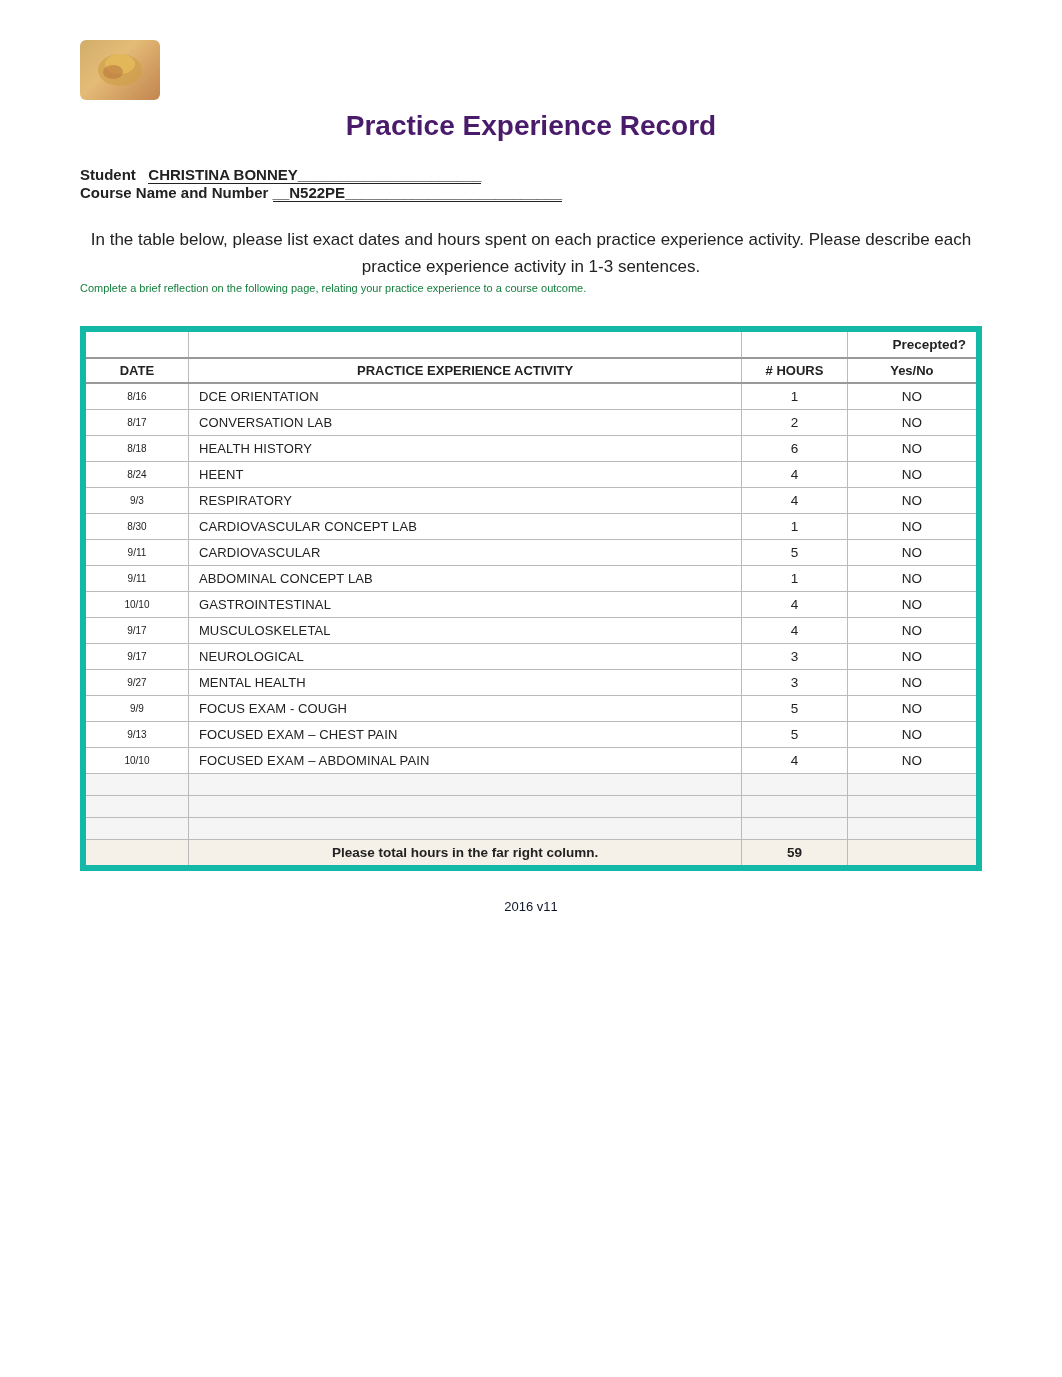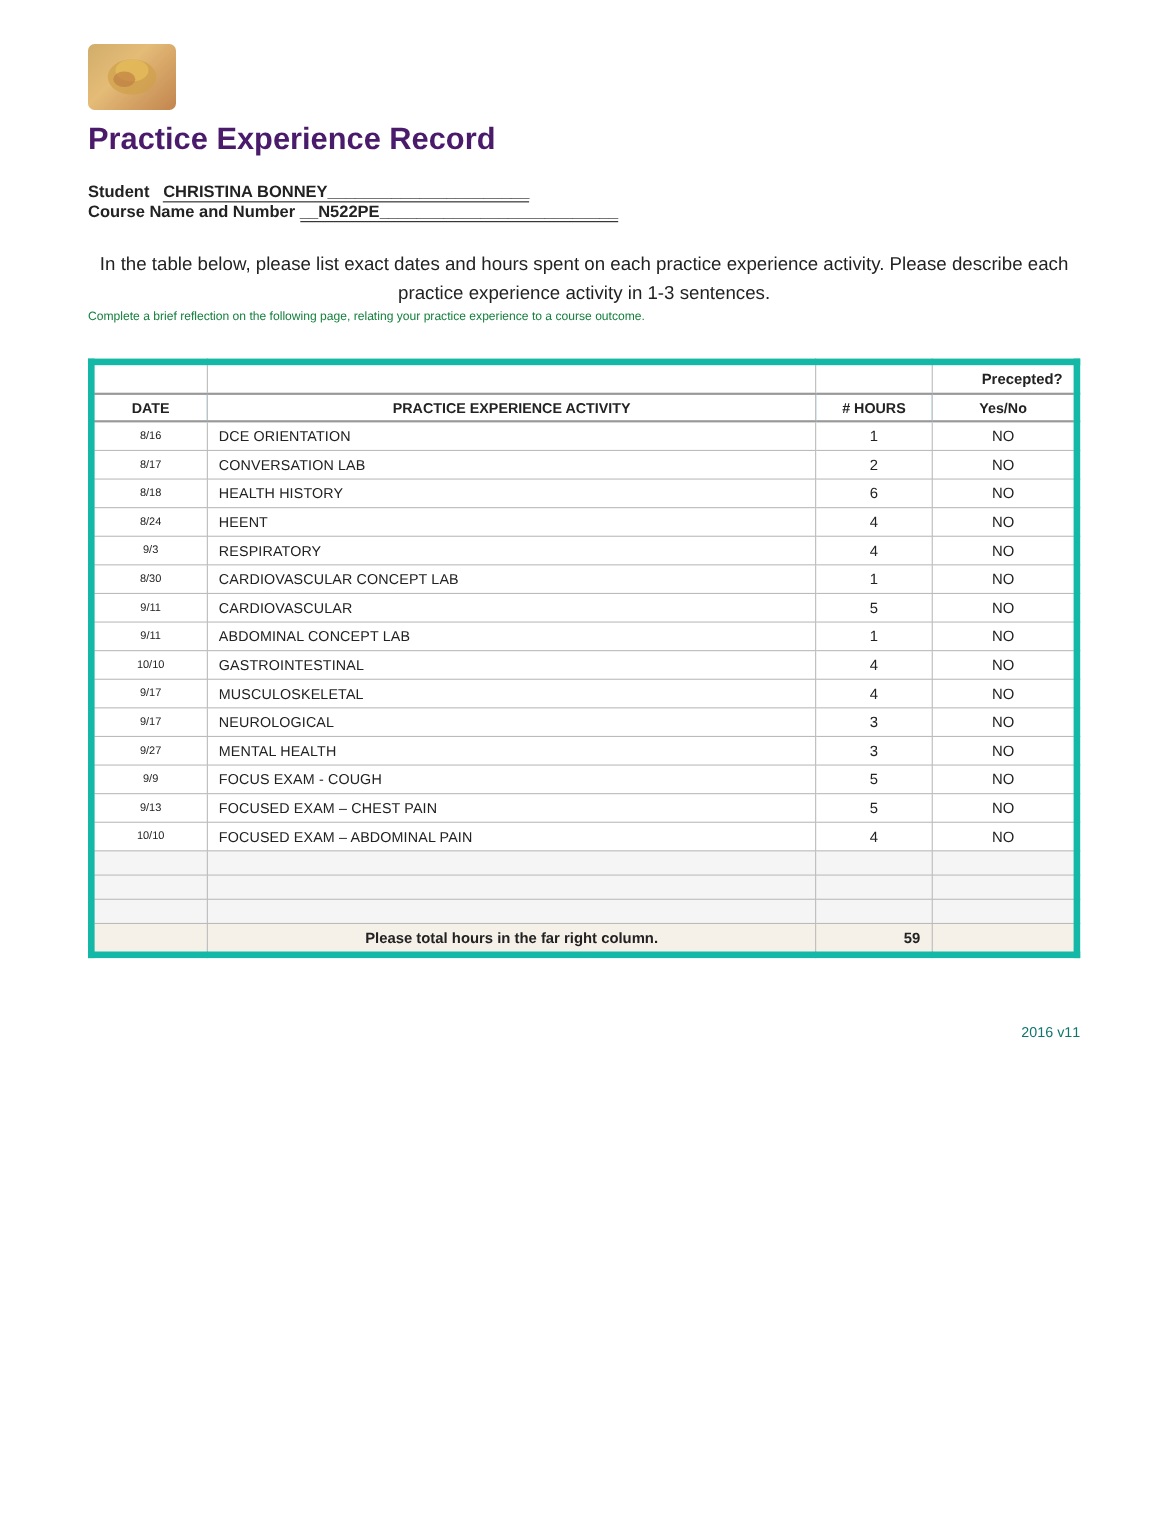--- a/index.html
+++ b/index.html
@@ -27,20 +27,21 @@
       height: 60px;
       background: linear-gradient(135deg, #c8a050 0%, #e0b060 40%, #b87030 100%);
       border-radius: 6px;
       display: flex;
       align-items: center;
       justify-content: center;
       opacity: 0.85;
     }
 
     .page-title {
+      text-align: center;
       font-size: 28px;
       font-weight: bold;
       color: #4a1a6b;
       margin-bottom: 24px;
       margin-top: 10px;
     }
 
     .student-line {
       font-weight: bold;
       font-size: 15px;
@@ -139,39 +140,39 @@
 
     td.precepted-cell {
       text-align: center;
       font-size: 13.5px;
     }
 
     .total-row td {
       background: #f5f0e8;
       font-weight: bold;
       font-size: 13.5px;
-      text-align: right;
+      text-align: center;
       border-top: 1px solid #bbb;
     }
 
     .total-row td.total-label {
       text-align: center;
     }
 
     .empty-row td {
       height: 22px;
       background: #f5f5f5;
     }
 
     .page-footer {
       display: flex;
-      justify-content: flex-end;
-      margin-top: 60px;
+      justify-content: center;
+      margin-top: 28px;
       font-size: 13px;
-      color: #0f766e;
+      color: #0f172a;
     }
 
     .page-number {
       text-align: right;
     }
 
     .sub-header-row {
       background: #0ea5e9;
     }
 

